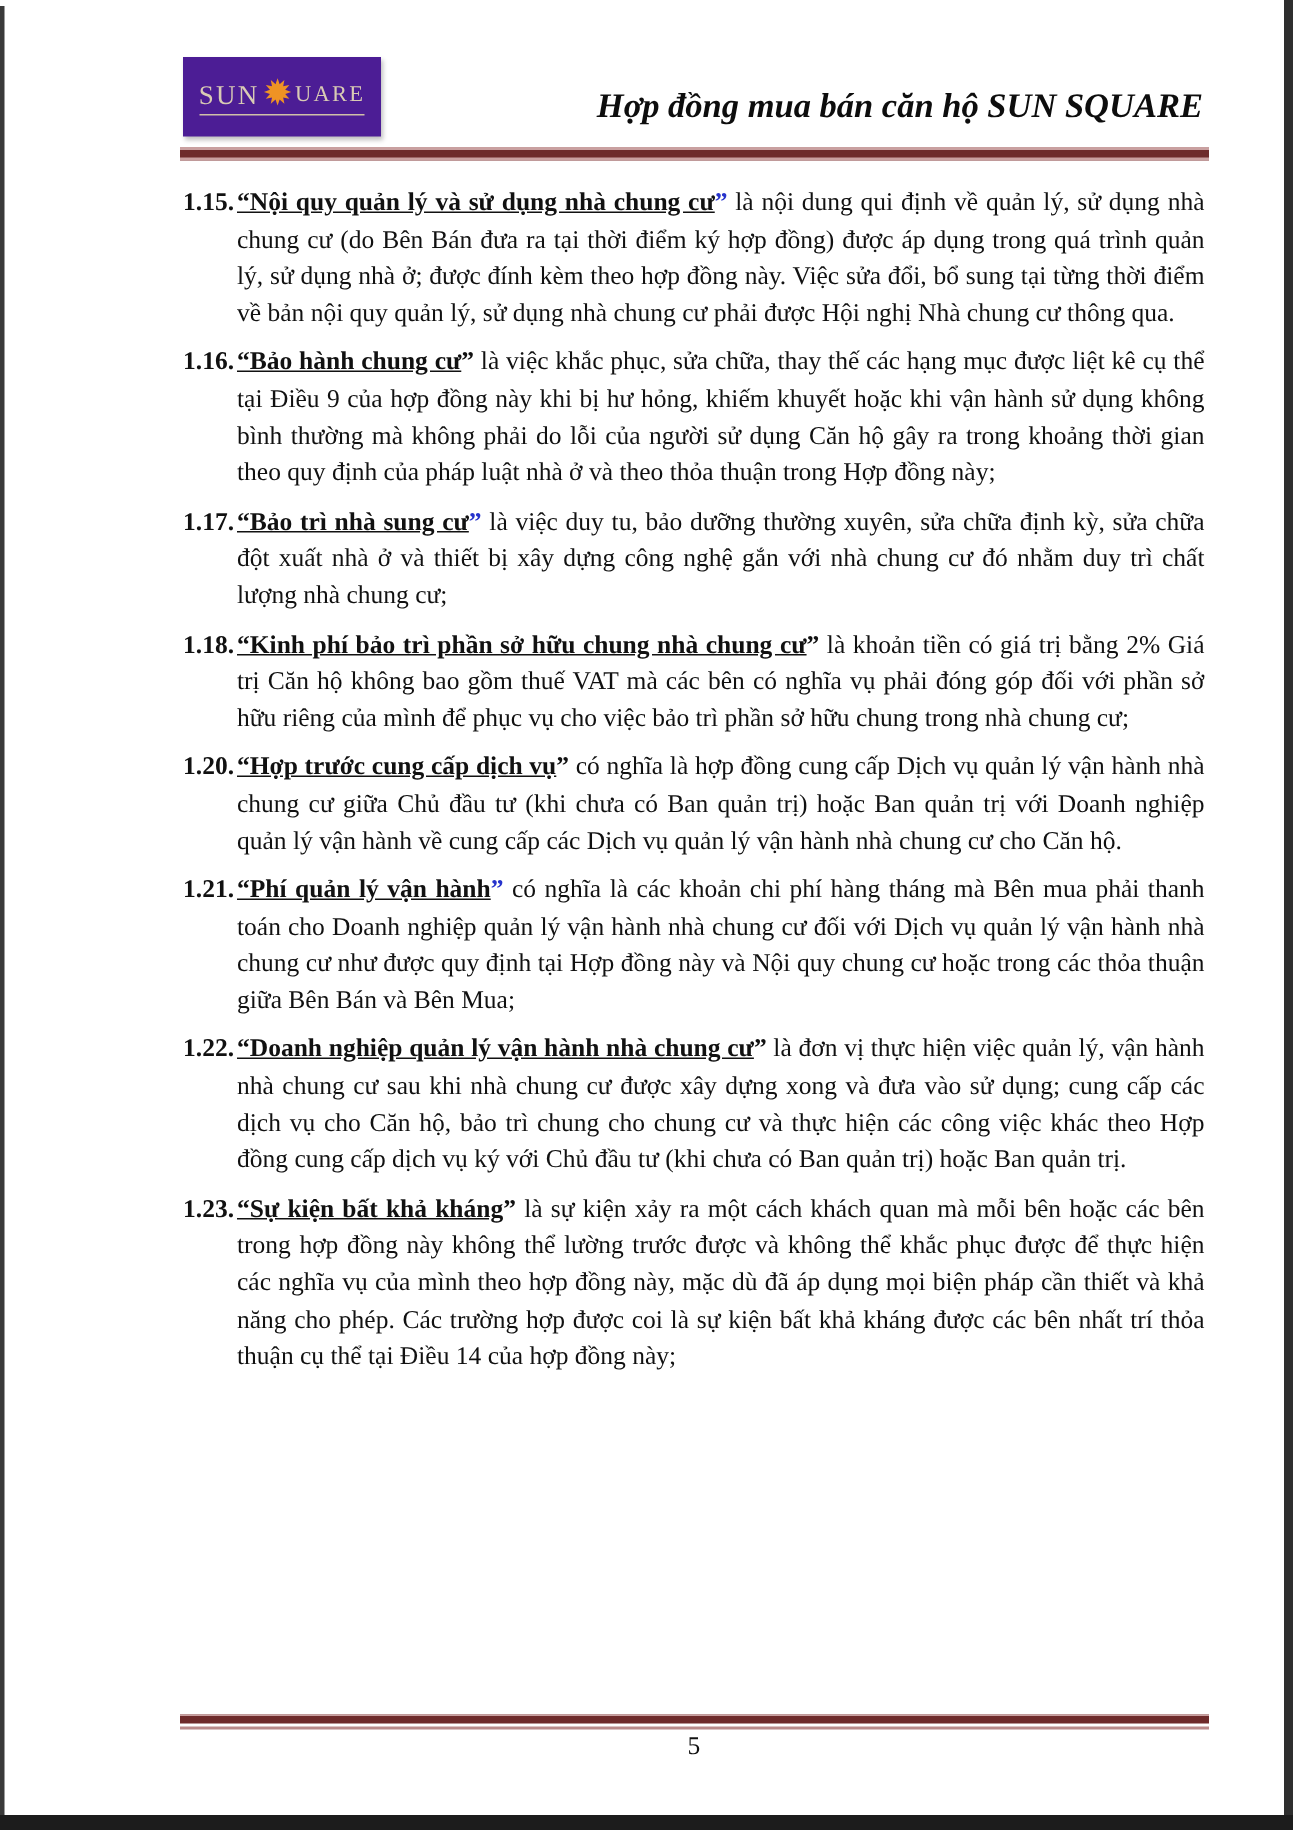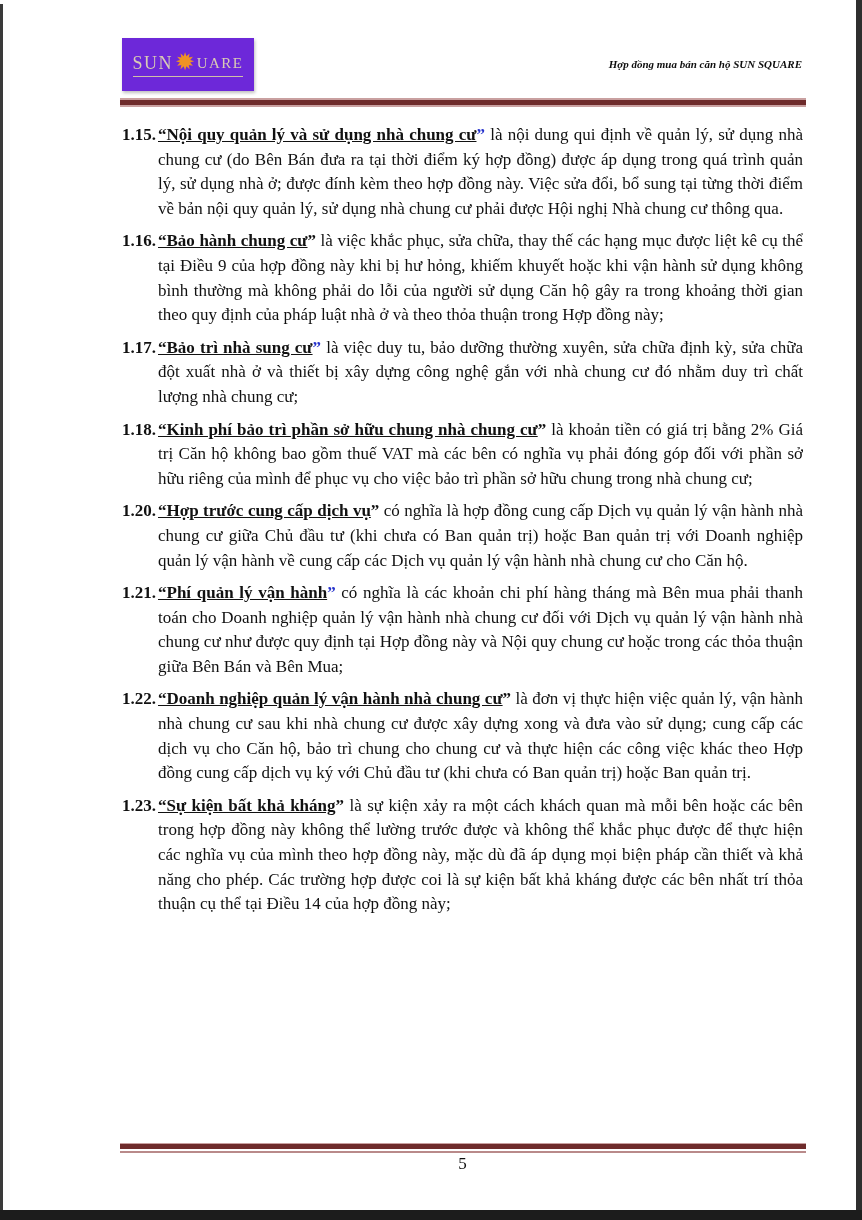--- a/index.html
+++ b/index.html
@@ -10,36 +10,36 @@
     color:#111;
   }
   
   .edge-left{position:absolute;left:0;top:4px;width:3px;height:1216px;background:#3a3a3a;}
   .edge-right{position:absolute;left:856px;top:0;width:6px;height:1220px;background:#2e2e2e;}
   .edge-bottom{position:absolute;left:0;top:1210px;width:862px;height:10px;background:#1c1c1c;}
 
   
   .logo{
     position:absolute;left:122px;top:38px;width:132px;height:53px;
-    background:#6d28d9;display:flex;align-items:center;justify-content:center;
+    background:#4c1d95;display:flex;align-items:center;justify-content:center;
     box-shadow:1px 2px 3px rgba(0,0,0,.25);
   }
   .logo-text{
     color:#d9cbb4;font-size:15px;letter-spacing:1.5px;
     border-bottom:1px solid #cfc0a8;padding-bottom:2px;
     display:inline-flex;align-items:center;white-space:nowrap;
   }
   .logo-text .cap{font-size:18px;}
   .sunburst{
     color:#ef9324;font-size:24px;line-height:10px;margin:0 0px 2px 2px;
     font-family:"DejaVu Sans",sans-serif;
   }
   .header-title{
     position:absolute;top:58px;right:60px;
-    font-style:italic;font-weight:bold;font-size:11px;color:#0d0d0d;
+    font-style:italic;font-weight:bold;font-size:23px;color:#0d0d0d;
     white-space:nowrap;
   }
   .rule-top{
     position:absolute;left:120px;top:98px;width:686px;height:5px;
     background:#6e2b2b;border-top:2px solid #c9a0a0;border-bottom:2px solid #c9a0a0;
   }
 
   
   .content{position:absolute;left:122px;top:123px;width:681px;height:1015px;overflow:hidden;}
   .para{

